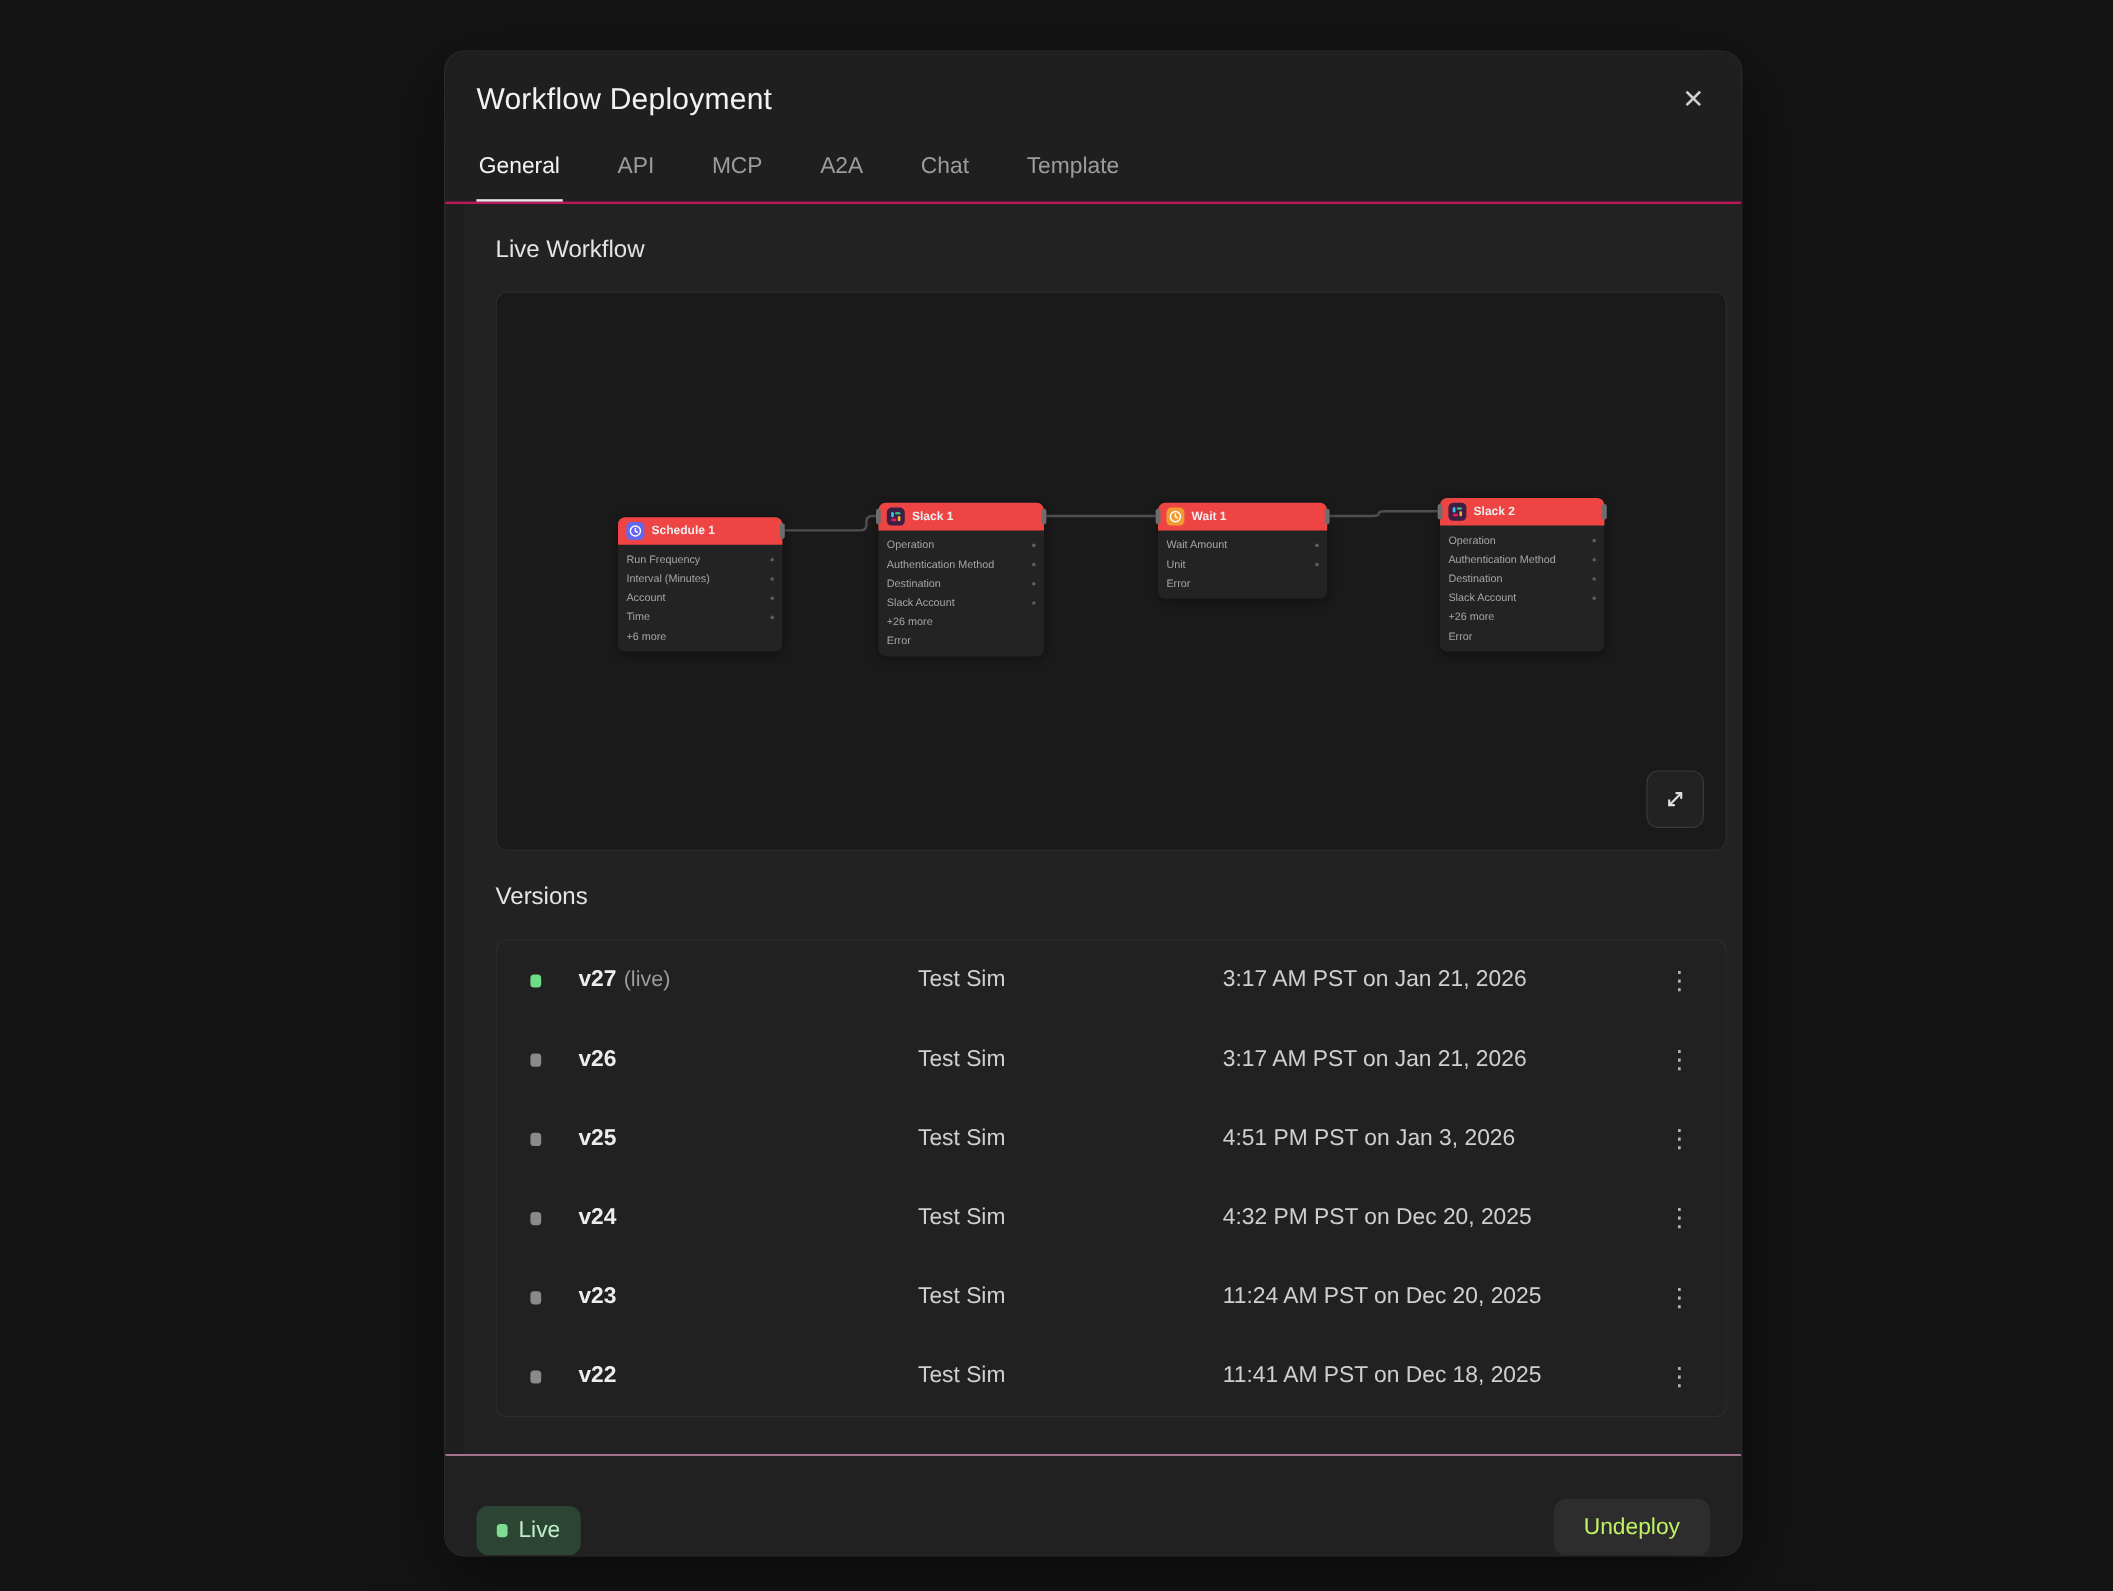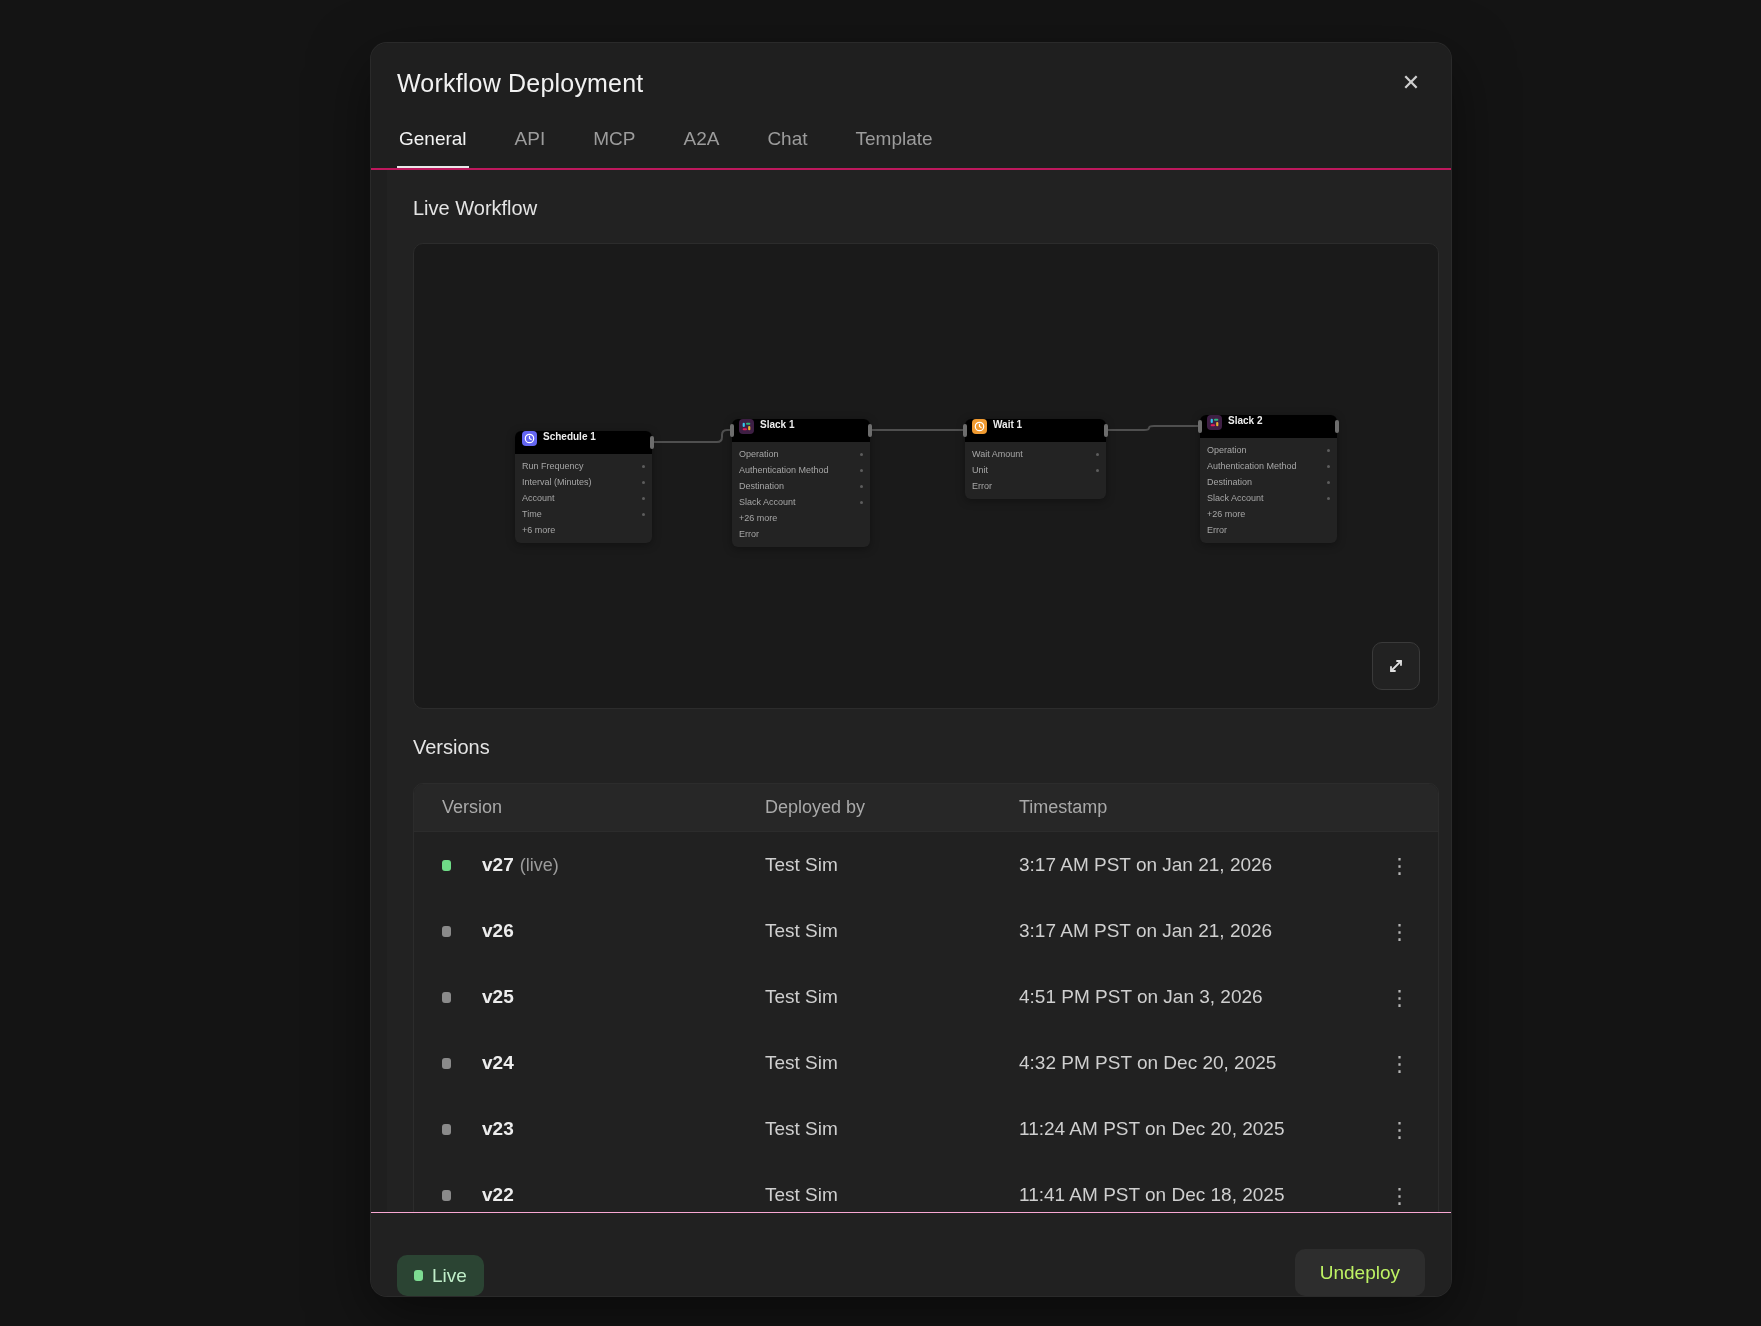--- a/index.html
+++ b/index.html
@@ -25,21 +25,21 @@
   .modal-content { flex:1; background:#222222; padding:0 26px; overflow:hidden;margin-left:16px; }
   .section-heading { font-size:20px; font-weight:500; color:#e4e4e4; margin-top:27px; }
 
   .preview-panel {
     position:relative; margin-top:23px; width:1026px; height:466px;
     background:#1a1a1a; border:1px solid #2c2c2c; border-radius:10px; overflow:hidden;
   }
   .connector-layer { position:absolute; inset:0; }
 
   .wf-node { position:absolute; background:#232323; border-radius:6px; box-shadow:0 2px 8px rgba(0,0,0,.35); font-size:9px; }
-  .wf-node-header { position:relative; display:flex; gap:6px; height:23px; padding:0 7px; background:#000000; border-radius:6px 6px 0 0; }
+  .wf-node-header { position:relative; display:flex; align-items:center; gap:6px; height:23px; padding:0 7px; background:#ef4444; border-radius:6px 6px 0 0; }
   .wf-node-icon { width:15px; height:15px; border-radius:4px; display:flex; align-items:center; justify-content:center; flex-shrink:0; }
   .wf-node-title { color:#ededed; font-weight:700; font-size:10px; white-space:nowrap; }
   .wf-port { position:absolute; top:5px; width:4px; height:13px; border-radius:2px; background:#6d6d6d; }
   .wf-port.left { left:-2px; } .wf-port.right { right:-2px; }
   .wf-node-body { padding:4px 0 5px 0; }
   .nfield { display:flex; align-items:center; justify-content:space-between; height:16px; padding:0 7px; }
   .nfield-label { color:#a6a6a6; font-size:9px; white-space:nowrap; }
   .nfield-dot { width:3px; height:3px; border-radius:50%; background:#5d5d5d; }
   .nfield-dot.hidden { visibility:hidden; }
 
@@ -243,26 +243,20 @@
           <path d="M5 15 L15 5"></path>
             <path d="M11 5 H15 V9"></path>
             <path d="M9 15 H5 V11"></path>
         </svg>
       </button>
     </div>
 
     <div class="section-heading">Versions</div>
 
     <div class="versions-table">
-      <div class="vt-header">
-        <span>Version</span>
-        <span>Deployed by</span>
-        <span>Timestamp</span>
-        <span></span>
-      </div>
       <div id="vt-body">
           <div class="vt-row">
     <span class="status-dot live"></span>
     <span class="vt-version"><b class="v">v27</b><span class="vt-suffix s">(live)</span></span>
     <span class="vt-cell d">Test Sim</span>
     <span class="vt-cell t">3:17 AM PST on Jan 21, 2026</span>
     <button class="kebab">⋮</button>
   </div>
           <div class="vt-row">
     <span class="status-dot"></span>

